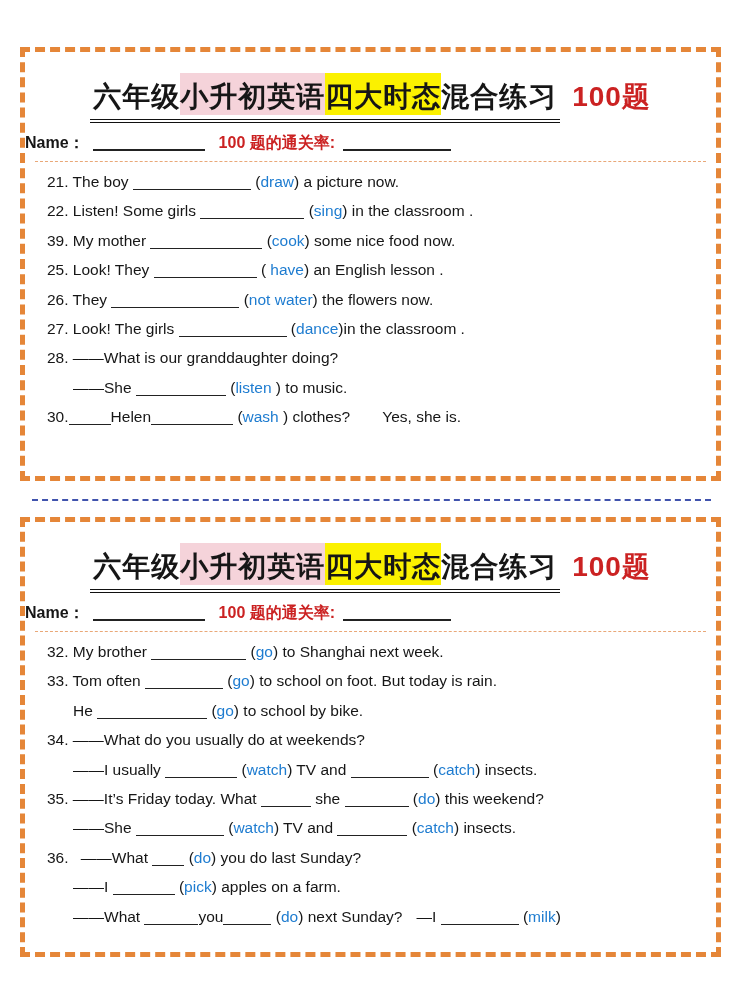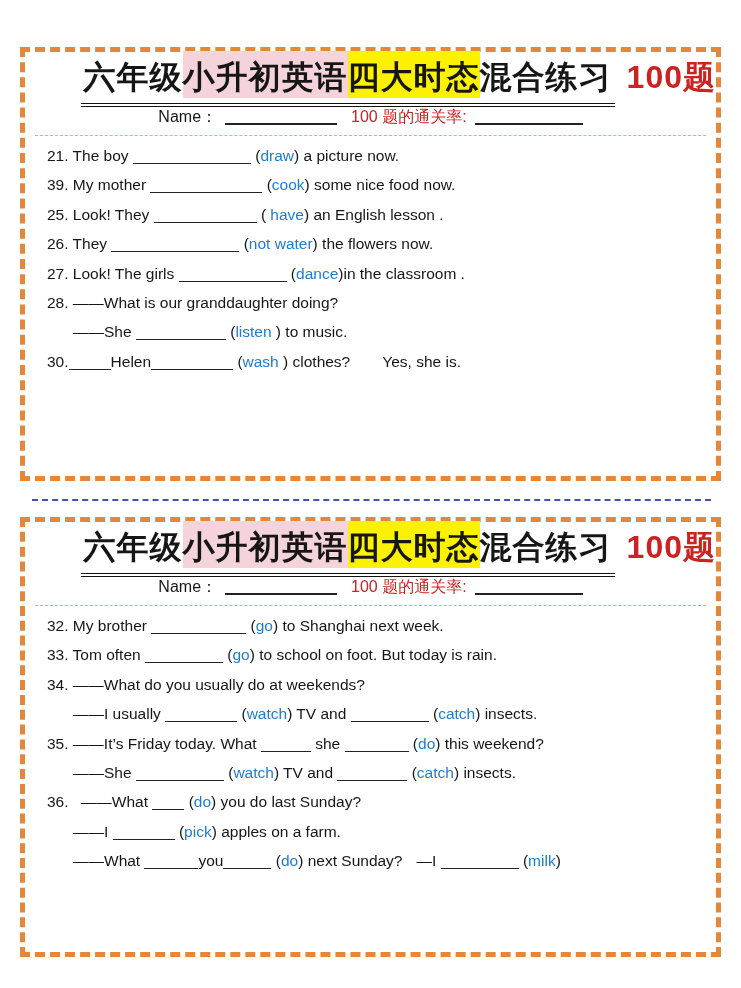--- a/index.html
+++ b/index.html
@@ -18,31 +18,31 @@
     font-family:"Liberation Sans", sans-serif;color:var(--text);
   }
   .sheet-box{
     position:absolute;left:20px;width:701px;box-sizing:border-box;
     border:5px dashed var(--accent-orange);
     background:#ffffff;
   }
   .box-1{top:47px;height:434px;}
   .box-2{top:517px;height:440px;}
   .title{
-    text-align:right;margin-top:2px;font-size:32px;font-weight:bold;
+    text-align:center;margin-top:24px;font-size:28px;font-weight:bold;
     letter-spacing:1px;white-space:nowrap;
   }
   .title-main{
     display:inline-block;border-bottom:4px double #111;padding:2px 3px 3px;
   }
   .title-main .hl-pink{background:var(--highlight-pink);padding:8px 0 3px;}
   .title-main .hl-yellow{background:var(--highlight-yellow);padding:8px 0 3px;}
   .title-count{color:var(--red);margin-left:12px;}
   .name-row{
-    text-align:center;font-size:16px;font-weight:normal;white-space:nowrap;
+    margin-top:10px;font-size:16px;font-weight:bold;white-space:nowrap;
   }
   .name-row .rate-label{color:var(--red);margin-left:14px;}
   .blank{
     display:inline-block;border-bottom:2px solid #222;height:12px;vertical-align:-3px;
   }
   .name-blank{width:112px;margin-left:8px;}
   .rate-blank{width:108px;margin-left:8px;}
   .header-rule{margin:7px 10px 0 10px;border-top:1px dashed var(--rule-orange);}
   .q-list{
     margin:5px 12px 0 22px;font-size:15.5px;line-height:29.4px;
@@ -65,20 +65,21 @@
   <div class="sheet-box box-1">
     <div class="title">
       <span class="title-main"><span>六年级</span><span class="hl-pink">小升初英语</span><span class="hl-yellow">四大时态</span><span>混合练习</span></span><span class="title-count">100题</span>
     </div>
     <div class="name-row">
       <span class="name-label">Name：</span><span class="blank name-blank"></span><span class="rate-label">100 题的通关率:</span><span class="blank rate-blank"></span>
     </div>
     <div class="header-rule"></div>
     <div class="q-list">
         <div class="q-line"><span>21. The boy </span><span class="blank" style="width: 118px;"></span><span> </span><span><span class="hint-paren">(</span><span class="hint-verb">draw</span><span class="hint-paren">)</span></span><span> a picture now.</span></div>
+        <div class="q-line"><span>22. Listen! Some girls </span><span class="blank" style="width: 104px;"></span><span> </span><span><span class="hint-paren">(</span><span class="hint-verb">sing</span><span class="hint-paren">)</span></span><span> in the classroom .</span></div>
         <div class="q-line"><span>39. My mother </span><span class="blank" style="width: 112px;"></span><span> </span><span><span class="hint-paren">(</span><span class="hint-verb">cook</span><span class="hint-paren">)</span></span><span> some nice food now.</span></div>
         <div class="q-line"><span>25. Look! They </span><span class="blank" style="width: 103px;"></span><span> </span><span><span class="hint-paren">( </span><span class="hint-verb">have</span><span class="hint-paren">)</span></span><span> an English lesson .</span></div>
         <div class="q-line"><span>26. They </span><span class="blank" style="width: 128px;"></span><span> </span><span><span class="hint-paren">(</span><span class="hint-verb">not water</span><span class="hint-paren">)</span></span><span> the flowers now.</span></div>
         <div class="q-line"><span>27. Look! The girls </span><span class="blank" style="width: 108px;"></span><span> </span><span><span class="hint-paren">(</span><span class="hint-verb">dance</span><span class="hint-paren">)</span></span><span>in the classroom .</span></div>
         <div class="q-line"><span>28. ——What is our granddaughter doing?</span></div>
         <div class="q-line"><span class="gap" style="width: 26px;"></span><span>——She </span><span class="blank" style="width: 90px;"></span><span> </span><span><span class="hint-paren">(</span><span class="hint-verb">listen</span><span class="hint-paren"> )</span></span><span> to music.</span></div>
         <div class="q-line"><span>30.</span><span class="blank" style="width: 42px;"></span><span>Helen</span><span class="blank" style="width: 82px;"></span><span> </span><span><span class="hint-paren">(</span><span class="hint-verb">wash</span><span class="hint-paren"> )</span></span><span> clothes?</span><span class="gap" style="width: 32px;"></span><span>Yes, she is.</span></div>
       </div>
   </div>
 
@@ -88,20 +89,21 @@
     <div class="title">
       <span class="title-main"><span>六年级</span><span class="hl-pink">小升初英语</span><span class="hl-yellow">四大时态</span><span>混合练习</span></span><span class="title-count">100题</span>
     </div>
     <div class="name-row">
       <span class="name-label">Name：</span><span class="blank name-blank"></span><span class="rate-label">100 题的通关率:</span><span class="blank rate-blank"></span>
     </div>
     <div class="header-rule"></div>
     <div class="q-list">
         <div class="q-line"><span>32. My brother </span><span class="blank" style="width: 95px;"></span><span> </span><span><span class="hint-paren">(</span><span class="hint-verb">go</span><span class="hint-paren">)</span></span><span> to Shanghai next week.</span></div>
         <div class="q-line"><span>33. Tom often </span><span class="blank" style="width: 78px;"></span><span> </span><span><span class="hint-paren">(</span><span class="hint-verb">go</span><span class="hint-paren">)</span></span><span> to school on foot. But today is rain.</span></div>
+        <div class="q-line"><span class="gap" style="width: 26px;"></span><span>He </span><span class="blank" style="width: 110px;"></span><span> </span><span><span class="hint-paren">(</span><span class="hint-verb">go</span><span class="hint-paren">)</span></span><span> to school by bike.</span></div>
         <div class="q-line"><span>34. ——What do you usually do at weekends?</span></div>
         <div class="q-line"><span class="gap" style="width: 26px;"></span><span>——I usually </span><span class="blank" style="width: 72px;"></span><span> </span><span><span class="hint-paren">(</span><span class="hint-verb">watch</span><span class="hint-paren">)</span></span><span> TV and </span><span class="blank" style="width: 78px;"></span><span> </span><span><span class="hint-paren">(</span><span class="hint-verb">catch</span><span class="hint-paren">)</span></span><span> insects.</span></div>
         <div class="q-line"><span>35. ——It’s Friday today. What </span><span class="blank" style="width: 50px;"></span><span> she </span><span class="blank" style="width: 64px;"></span><span> </span><span><span class="hint-paren">(</span><span class="hint-verb">do</span><span class="hint-paren">)</span></span><span> this weekend?</span></div>
         <div class="q-line"><span class="gap" style="width: 26px;"></span><span>——She </span><span class="blank" style="width: 88px;"></span><span> </span><span><span class="hint-paren">(</span><span class="hint-verb">watch</span><span class="hint-paren">)</span></span><span> TV and </span><span class="blank" style="width: 70px;"></span><span> </span><span><span class="hint-paren">(</span><span class="hint-verb">catch</span><span class="hint-paren">)</span></span><span> insects.</span></div>
         <div class="q-line"><span>36. </span><span class="gap" style="width: 8px;"></span><span>——What </span><span class="blank" style="width: 32px;"></span><span> </span><span><span class="hint-paren">(</span><span class="hint-verb">do</span><span class="hint-paren">)</span></span><span> you do last Sunday?</span></div>
         <div class="q-line"><span class="gap" style="width: 26px;"></span><span>——I </span><span class="blank" style="width: 62px;"></span><span> </span><span><span class="hint-paren">(</span><span class="hint-verb">pick</span><span class="hint-paren">)</span></span><span> apples on a farm.</span></div>
         <div class="q-line"><span class="gap" style="width: 26px;"></span><span>——What </span><span class="blank" style="width: 54px;"></span><span>you</span><span class="blank" style="width: 48px;"></span><span> </span><span><span class="hint-paren">(</span><span class="hint-verb">do</span><span class="hint-paren">)</span></span><span> next Sunday?</span><span class="gap" style="width: 14px;"></span><span>—I </span><span class="blank" style="width: 78px;"></span><span> </span><span><span class="hint-paren">(</span><span class="hint-verb">milk</span><span class="hint-paren">)</span></span></div>
       </div>
   </div>
 

